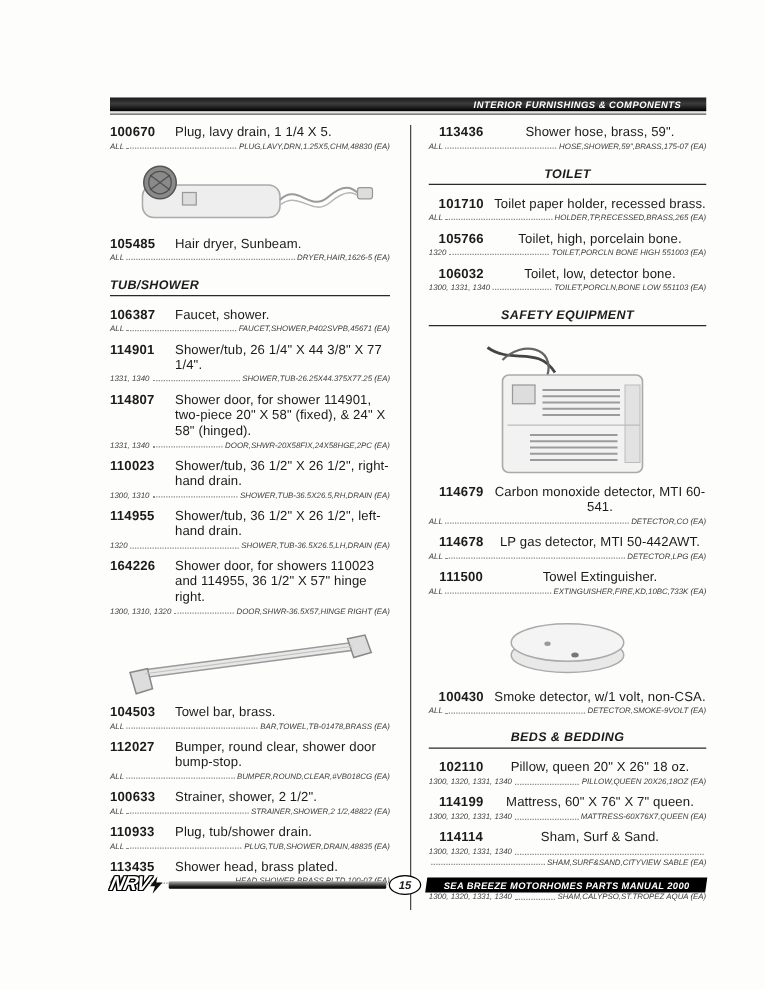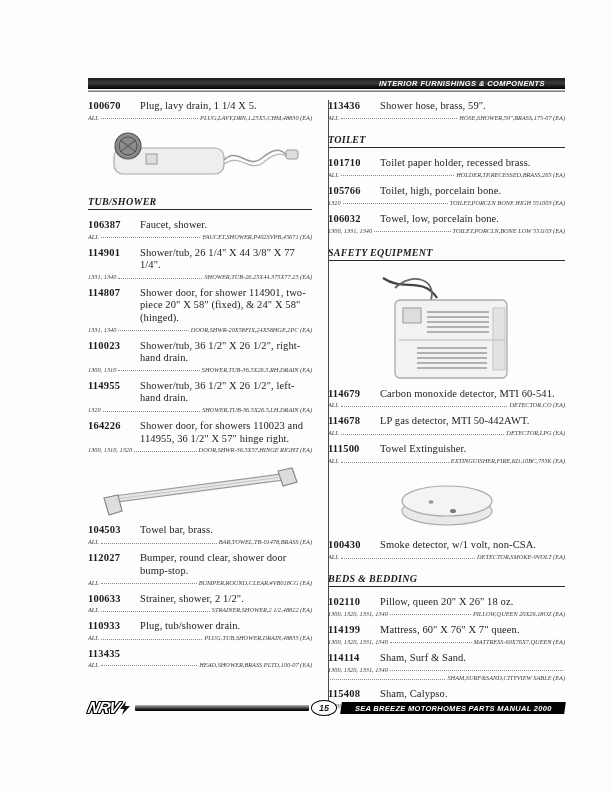--- a/index.html
+++ b/index.html
@@ -10,23 +10,23 @@
   }
   .sheet{position:absolute;left:88px;top:78px;width:477px;}
   
   .topbar{height:11px;background:linear-gradient(to bottom,#1a1a1a,#3c3c3c 45%,#000);
     display:flex;align-items:center;justify-content:flex-end;padding:0 20px;}
   .topbar-title{color:#fff;font-size:7.5px;font-weight:bold;font-style:italic;letter-spacing:.4px;white-space:nowrap;}
   .topbar-underline{height:2px;background:linear-gradient(to bottom,#cfcfcf,#6a6a6a);margin-top:1px;}
   
   .columns{display:flex;position:relative;padding-top:8px;}
   .divider{position:absolute;left:240px;top:8px;bottom:0;width:1.2px;background:#4a4a4a;}
-  .col{box-sizing:border-box;font-family:Liberation Serif, serif;}
+  .col{box-sizing:border-box;}
   .col-left{width:240px;padding-right:16px;}
-  .col-right{flex:1;}
+  .col-right{flex:1;padding-left:15px;text-align:center;}
   
   .item{margin-bottom:7px;}
   .row{display:flex;align-items:flex-start;}
   .pn{flex:0 0 52px;font-weight:bold;font-size:10.5px;letter-spacing:.2px;}
   .desc{flex:1;font-size:10.5px;line-height:1.18;letter-spacing:.1px;}
   .detail{display:flex;align-items:flex-end;margin-top:1.5px;min-height:7px;}
   .models{font-size:6.3px;font-style:italic;color:#3c3c3c;white-space:nowrap;}
   .leader{flex:1;border-bottom:1px dotted #8a8a8a;margin:0 2px 1.5px 2px;min-width:8px;}
   .code{font-size:6.3px;font-style:italic;color:#3c3c3c;white-space:nowrap;}
   .section{font-size:10px;font-weight:bold;font-style:italic;letter-spacing:.3px;
@@ -80,20 +80,31 @@
           <circle cx="28" cy="18" r="9" fill="none" stroke="#4f4f4f" stroke-width="1"></circle>
           <line x1="20" y1="12" x2="36" y2="24" stroke="#4f4f4f" stroke-width="1"></line>
           <line x1="20" y1="24" x2="36" y2="12" stroke="#4f4f4f" stroke-width="1"></line>
           <rect x="46" y="26" width="11" height="10" fill="#dddddd" stroke="#999999" stroke-width="1"></rect>
           <path d="M124,32 C138,18 148,42 162,30 S182,22 188,28" fill="none" stroke="#9a9a9a" stroke-width="1.6"></path>
           <path d="M124,36 C140,24 150,46 164,34 S184,26 190,31" fill="none" stroke="#b5b5b5" stroke-width="1.2"></path>
           <rect x="186" y="22" width="12" height="9" rx="2" fill="#dddddd" stroke="#999999" stroke-width="1"></rect>
         </svg>
       </div>
 
+      <div class="item">
+        <div class="row">
+          <span class="pn">105485</span>
+          <span class="desc">Hair dryer, Sunbeam.</span>
+        </div>
+        <div class="detail">
+          <span class="models">ALL</span>
+          <span class="leader"></span>
+          <span class="code">DRYER,HAIR,1626-5 (EA)</span>
+        </div>
+      </div>
 
       <h2 class="section">TUB/SHOWER</h2>
 
       <div class="item">
         <div class="row">
           <span class="pn">106387</span>
           <span class="desc">Faucet, shower.</span>
         </div>
         <div class="detail">
           <span class="models">ALL</span>
@@ -215,20 +226,21 @@
         <div class="detail">
           <span class="models">ALL</span>
           <span class="leader"></span>
           <span class="code">PLUG,TUB,SHOWER,DRAIN,48835 (EA)</span>
         </div>
       </div>
 
       <div class="item">
         <div class="row">
           <span class="pn">113435</span>
+          <span class="desc">Shower head, brass plated.</span>
         </div>
         <div class="detail">
           <span class="models">ALL</span>
           <span class="leader"></span>
           <span class="code">HEAD,SHOWER,BRASS PLTD,100-07 (EA)</span>
         </div>
       </div>
 
     </div>
 
@@ -268,21 +280,21 @@
         <div class="detail">
           <span class="models">1320</span>
           <span class="leader"></span>
           <span class="code">TOILET,PORCLN BONE HIGH 551003 (EA)</span>
         </div>
       </div>
 
       <div class="item">
         <div class="row">
           <span class="pn">106032</span>
-          <span class="desc">Towel, low, porcelain bone.</span>
+          <span class="desc">Toilet, low, detector bone.</span>
         </div>
         <div class="detail">
           <span class="models">1300, 1331, 1340</span>
           <span class="leader"></span>
           <span class="code">TOILET,PORCLN,BONE LOW 551103 (EA)</span>
         </div>
       </div>
 
       <h2 class="section">SAFETY EQUIPMENT</h2>
 

